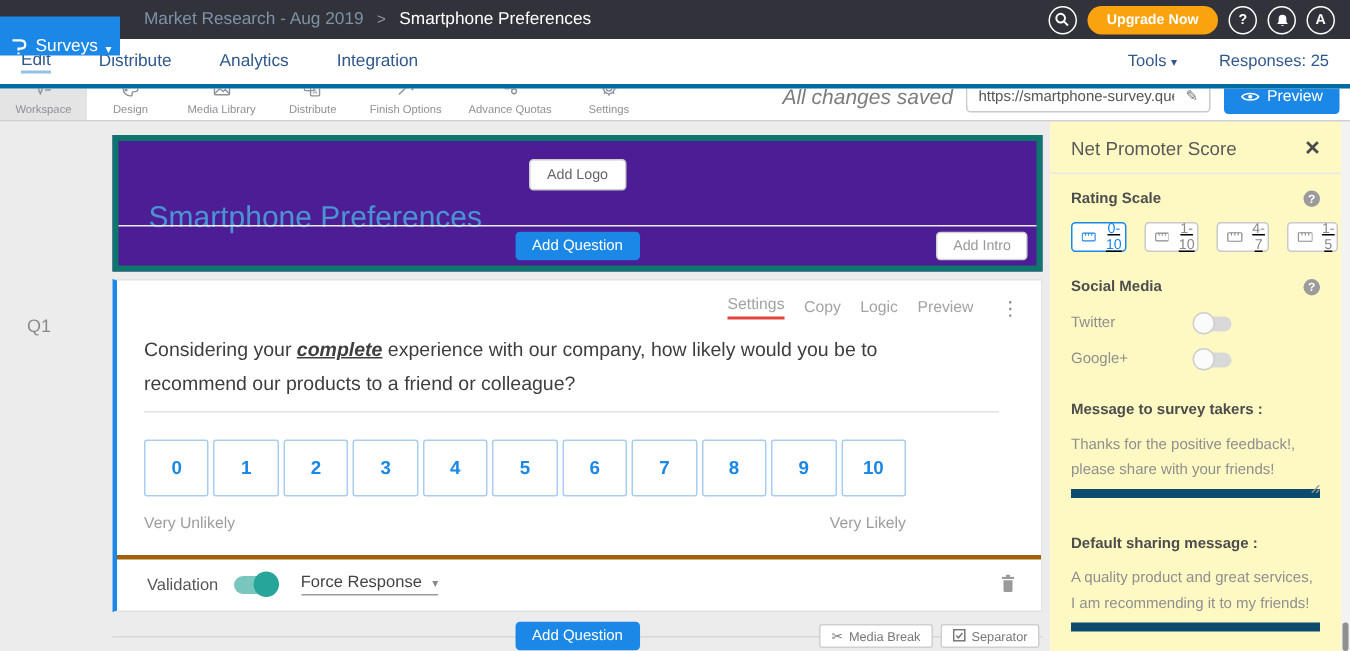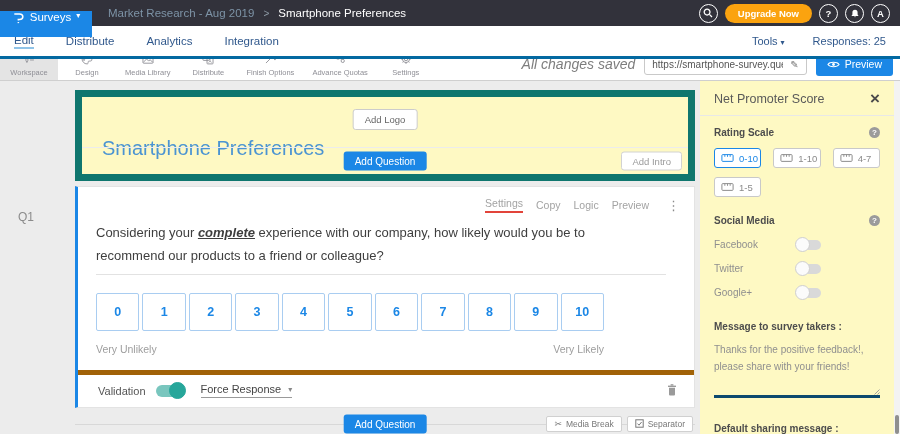--- a/index.html
+++ b/index.html
@@ -5,21 +5,21 @@
   * { margin:0; padding:0; box-sizing:border-box; }
   html,body { width:900px; height:434px; }
   body {
     position:relative; overflow:hidden; background:#ececec;
     font-family:"Liberation Sans", sans-serif;
   }
   button { font-family:inherit; }
 
   
   .topbar { position:absolute; top:0; left:0; right:0; height:26px; background:#32323b; display:flex; align-items:center; z-index:5; }
-  .logo-block { width:92px; height:26px; background:#1b87e6; display:flex; align-items:flex-start; justify-content:center; gap:5px; cursor:pointer;margin-top:22px; }
+  .logo-block { width:80px; height:26px; background:#1b87e6; display:flex; align-items:flex-end; justify-content:center; gap:5px; cursor:pointer;margin-top:22px; }
   .logo-text { color:#fff; font-size:11.5px; }
   .caret { color:#fff; font-size:8px; }
   .breadcrumb { margin-left:16px; display:flex; gap:9px; align-items:center; font-size:11.5px; }
   .bc-parent { color:#7d93a6; cursor:pointer; }
   .bc-sep { color:#8d9aa5; font-size:10px; }
   .bc-current { color:#ffffff; }
   .topbar-right { margin-left:auto; display:flex; align-items:center; gap:7px; padding-right:10px; }
   .circle-btn { width:19px; height:19px; border-radius:50%; border:1.4px solid #fff; background:transparent; color:#fff;
     display:flex; align-items:center; justify-content:center; font-size:9.5px; font-weight:bold; padding:0; cursor:pointer; }
   .upgrade-btn { background:#fba30f; color:#fff; border:none; border-radius:10px; height:19px; padding:0 13px; font-size:9.5px; font-weight:bold; cursor:pointer; }
@@ -44,21 +44,21 @@
   .saved { font-style:italic; font-size:14px; color:#7d7d7d; white-space:nowrap; }
   .url-box { display:flex; align-items:center; border:1px solid #c9c9c9; border-radius:3px; height:22px; background:#fff; }
   .url-input { border:none; outline:none; width:138px; font-size:10px; color:#555; padding:0 0 0 7px; font-family:inherit; }
   .pencil { font-size:10px; color:#777; padding:0 7px; cursor:pointer; }
   .preview-btn { background:#1b87e6; color:#fff; border:none; border-radius:3px; height:23px; padding:0 11px; font-size:10.5px;
     display:flex; align-items:center; gap:5px; cursor:pointer; }
 
   
   .q-label { position:absolute; left:18px; top:210px; font-size:12px; color:#8b8b8b; }
   .canvas { position:absolute; left:75px; top:90px; width:620px; }
-  .header-card { background:#fef9c3; border:7px solid #0f766e; position:relative; height:91px; }
+  .header-card { background:#4c1d95; border:4px solid #0f766e; position:relative; height:91px; }
   .add-logo-btn { position:absolute; left:50%; top:12px; transform:translateX(-50%); background:#fff; border:1px solid #ccc;
     border-radius:3px; font-size:9.5px; color:#666; padding:4px 11px; cursor:pointer; }
   .survey-title { position:absolute; left:20px; top:40px; font-size:20px; color:#4b94d2; font-weight:normal; }
   .header-actions { position:absolute; left:0; right:0; bottom:0; height:27px; border-top:1px solid #ececec; }
   .add-question-btn { background:#1b87e6; color:#fff; border:none; border-radius:3px; font-size:10px; padding:4px 11px; cursor:pointer; }
   .header-actions .add-question-btn { position:absolute; left:50%; top:50%; transform:translate(-50%,-50%); }
   .add-intro-btn { position:absolute; right:6px; top:50%; transform:translateY(-50%); background:#fff; border:1px solid #d2d2d2;
     border-radius:3px; font-size:9.5px; color:#9a9a9a; padding:3px 10px; cursor:pointer; }
 
   .question-card { margin-top:5px; background:#fff; border:1px solid #e3e3e3; border-left:3px solid #1b87e6; position:relative; }
@@ -66,21 +66,21 @@
   .q-tab { cursor:pointer; }
   .q-tab.active { border-bottom:2px solid #e2443a; padding-bottom:2px; }
   .kebab { font-size:13px; color:#8a8a8a; margin-left:5px; cursor:pointer; }
   .q-text { margin:34px 45px 0 18px; font-size:13px; color:#3e3e3e; line-height:1.8; }
   .q-text .em { font-style:italic; font-weight:bold; text-decoration:underline; }
   .q-divider { margin:6px 28px 0 18px; border-bottom:1px solid #e2e2e2; }
   .scale-row { margin:18px 0 0 18px; width:508px; display:flex; gap:3px; }
   .scale-box { flex:1; height:38px; border:1px solid #a9cdf1; border-radius:2px; display:flex; align-items:center; justify-content:center;
     font-size:12.5px; font-weight:bold; color:#1b87e6; background:#fff; cursor:pointer; }
   .anchors { margin:12px 0 0 18px; width:508px; display:flex; justify-content:space-between; font-size:10.5px; color:#9d9d9d; }
-  .validation-row { margin-top:15px; border-top:5px solid #a16207; height:37px; display:flex; align-items:center; padding:0 16px 0 20px; }
+  .validation-row { margin-top:15px; border-top:3px solid #a16207; height:37px; display:flex; align-items:center; padding:0 16px 0 20px; }
   .validation-label { font-size:11px; color:#555; margin-right:10px; }
   .force-response { margin-left:16px; display:flex; align-items:center; gap:7px; font-size:11px; color:#444;
     border-bottom:1px solid #9a9a9a; padding-bottom:2px; cursor:pointer; }
   .force-caret { font-size:8px; color:#888; }
   .trash-btn { margin-left:auto; background:none; border:none; cursor:pointer; }
 
   .canvas-footer { position:relative; height:24px; margin-top:4px; }
   .footer-line { position:absolute; top:12px; left:0; right:0; border-top:1px solid #d8d8d8; }
   .canvas-footer .add-question-btn { position:absolute; left:50%; top:12px; transform:translate(-50%,-50%); }
   .footer-right { position:absolute; right:2px; top:12px; transform:translateY(-50%); display:flex; gap:5px; }
@@ -92,34 +92,34 @@
   .right-panel { position:absolute; left:700px; top:81px; width:194px; height:353px; background:#fef9c3; overflow:hidden; }
   .panel-header { display:flex; align-items:center; justify-content:space-between; padding:11px 14px 9px 14px; }
   .panel-title { font-size:12.5px; color:#5a5a5a; font-weight:normal; }
   .close-x { font-size:17px; font-weight:bold; color:#4a4a4a; cursor:pointer; line-height:10px; background:none; border:none; }
   .panel-divider { border-bottom:1px solid #e8e8e8; }
   .panel-section { padding:11px 14px 0 14px; }
   .section-head { display:flex; justify-content:space-between; align-items:center; }
   .section-label { font-size:10px; font-weight:bold; color:#4d4d4d; }
   .help-circle { width:11px; height:11px; border-radius:50%; background:#9b9b9b; color:#fff; font-size:8px; font-weight:bold;
     display:flex; align-items:center; justify-content:center; cursor:pointer; }
-  .rating-grid { margin-top:10px; display:grid; grid-template-columns:1fr 1fr 1fr; gap:9px 12px; }
+  .rating-grid { margin-top:10px; display:grid; grid-template-columns:1fr 1fr 1fr 1fr; gap:9px 12px;text-decoration:underline; }
   .rating-opt { height:20px; border:1px solid #c9c9c9; border-radius:3px; display:flex; align-items:center; padding-left:6px; gap:5px;
     font-size:9.5px; color:#8a8a8a; background:#fff; cursor:pointer; }
   .rating-opt svg { stroke:#8a8a8a; fill:none; }
   .rating-opt.selected { border-color:#1b87e6; color:#1b87e6; }
   .rating-opt.selected svg { stroke:#1b87e6; }
   .social-row { display:flex; align-items:center; margin-top:13px; }
   .social-name { font-size:10px; color:#8f8f8f; width:82px; }
   .toggle { width:25px; height:10px; border-radius:6px; background:#d9d9d9; position:relative; cursor:pointer; }
   .toggle .knob { position:absolute; left:-1px; top:-3px; width:15px; height:15px; border-radius:50%; background:#fbfbfb;
     border:1px solid #cfcfcf; }
   .toggle.on { width:29px; height:12px; background:#79c6be; }
   .toggle.on .knob { left:auto; right:-1px; top:-3px; width:17px; height:17px; background:#26a69a; border-color:#26a69a; }
-  .msg-box { margin-top:8px; position:relative; border-bottom:3px solid #0c4a6e; padding-bottom:20px; font-size:10px; color:#8f8f8f;
+  .msg-box { margin-top:8px; position:relative; border-bottom:6px solid #0c4a6e; padding-bottom:4px; font-size:10px; color:#8f8f8f;
     line-height:1.65; cursor:text; }
   .resize { position:absolute; right:0; bottom:2px; }
 
   
   .scrollbar { position:absolute; right:0; top:81px; width:6px; bottom:0; background:#f3f3f3; }
   .scroll-thumb { position:absolute; left:1px; right:1px; top:334px; height:19px; background:#8f8f8f; border-radius:2px; cursor:pointer; }
 </style>
 </head>
 <body>
 
@@ -388,26 +388,20 @@
       </button>
     </div>
   </div>
 
   <div class="panel-section" style="padding-top:18px;">
     <div class="section-head">
       <span class="section-label">Social Media</span>
       <span class="help-circle">?</span>
     </div>
     <div class="social-row">
-      <span class="social-name">Facebook</span>
-      <span class="toggle">
-          <span class="knob"></span>
-        </span>
-    </div>
-    <div class="social-row">
       <span class="social-name">Twitter</span>
       <span class="toggle">
           <span class="knob"></span>
         </span>
     </div>
     <div class="social-row">
       <span class="social-name">Google+</span>
       <span class="toggle">
           <span class="knob"></span>
         </span>

